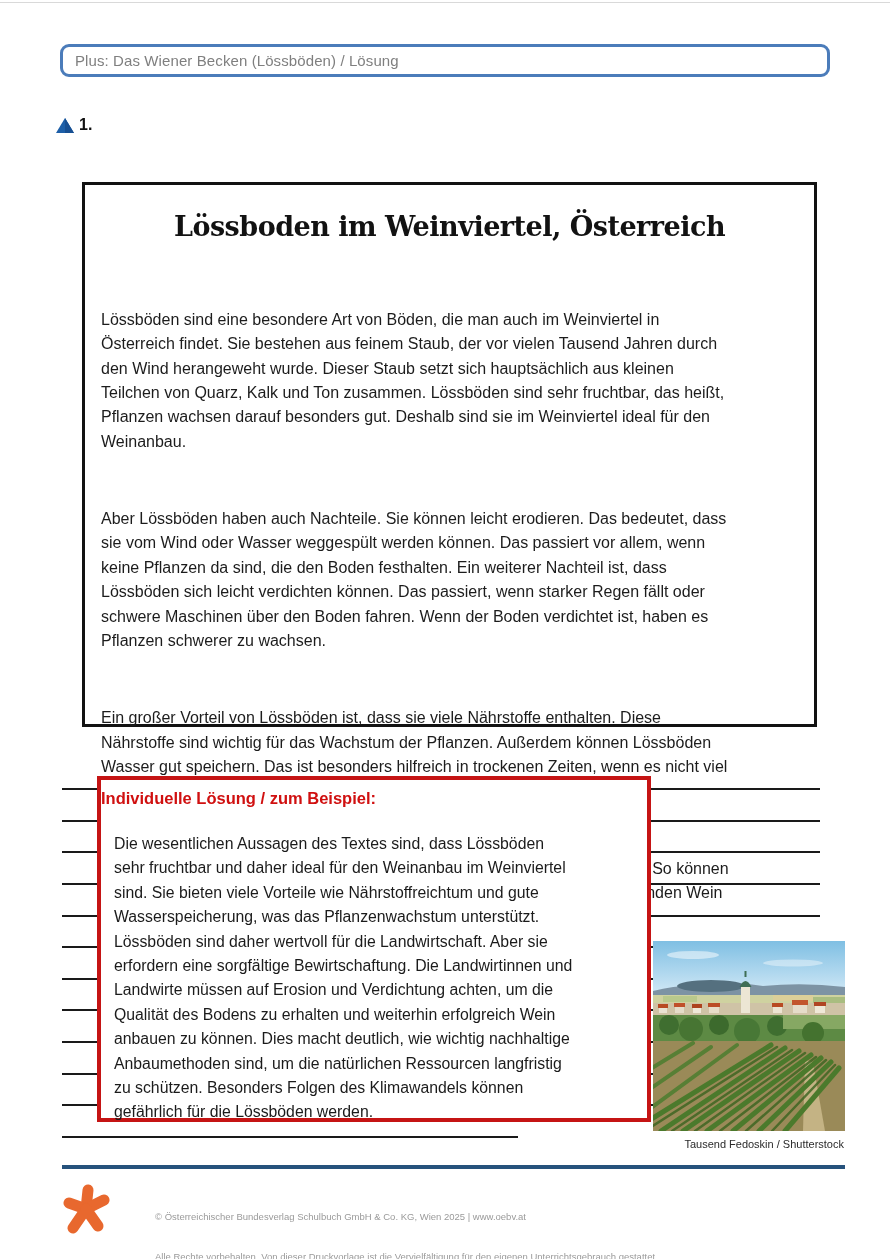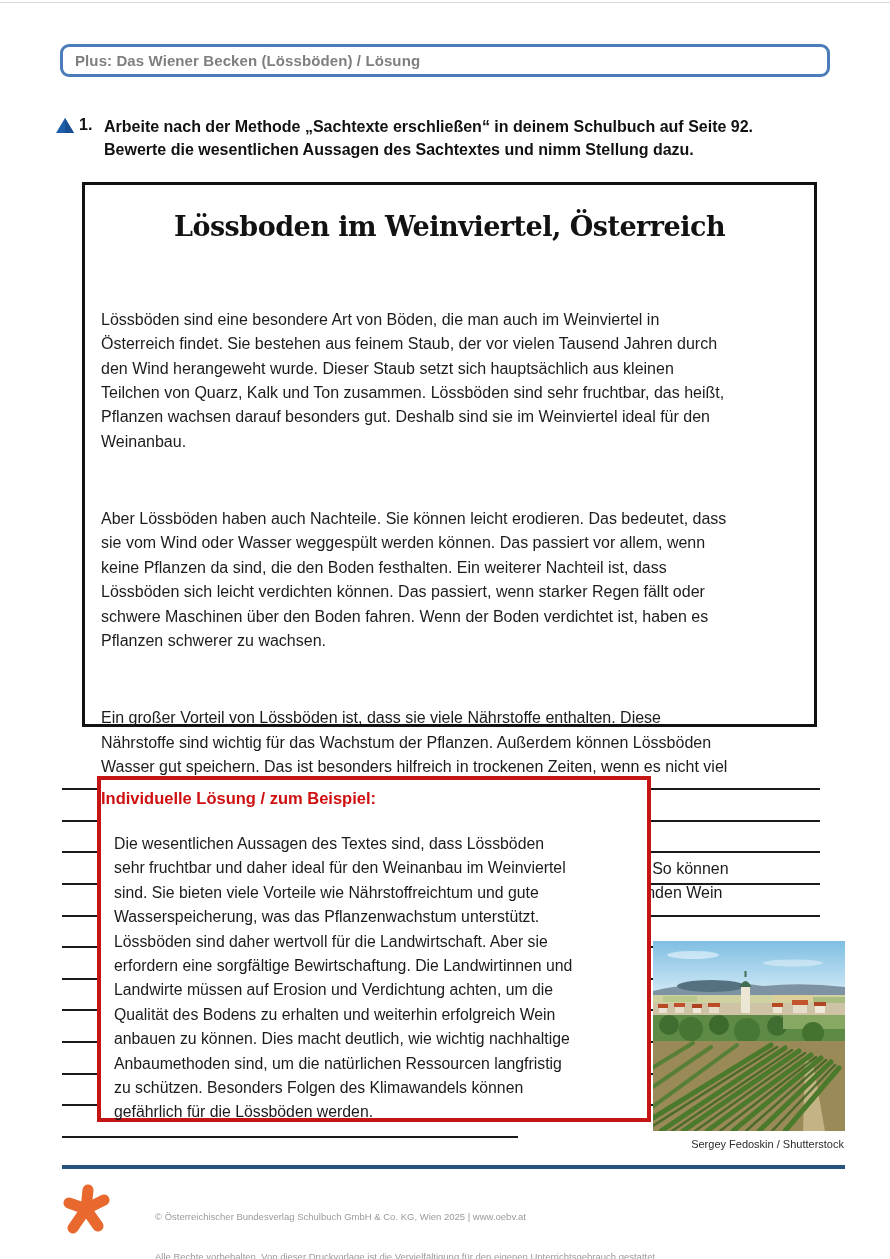--- a/index.html
+++ b/index.html
@@ -12,21 +12,21 @@
   }
   .page-top-line{position:absolute;top:2px;left:0;width:890px;height:1px;background:#d9d9d9;}
 
   
   .header-box{
     position:absolute;left:60px;top:44px;width:770px;height:33px;
     border:3px solid #4b7cba;border-radius:9px;
     display:flex;align-items:center;box-sizing:border-box;
   }
   .header-title{
-    padding-left:12px;font-size:15px;font-weight:bold;color:#7f7f7f;
+    padding-left:12px;font-size:15px;font-weight:normal;color:#7f7f7f;
     white-space:pre;letter-spacing:0.1px;
   }
 
   
   .task-icon{position:absolute;left:56px;top:118px;width:18px;height:15px;}
   .task-number{position:absolute;left:79px;top:116px;font-size:16px;font-weight:bold;color:#111;}
   .task-text{
     position:absolute;left:104px;top:116px;width:740px;
     font-size:16px;font-weight:bold;color:#111;line-height:22.5px;white-space:pre;
   }
@@ -92,22 +92,20 @@
     <span class="header-title">Plus: Das Wiener Becken (Lössböden) / Lösung</span>
   </div>
 
   <span class="task-icon">
     <svg width="18" height="15" viewBox="0 0 18 15">
       <polygon points="0,15 9,0 18,15" fill="#1d5fa8"></polygon>
       <polygon points="9,0 18,15 9,15" fill="#174f92"></polygon>
     </svg>
   </span>
   <span class="task-number">1.</span>
-  <div class="task-text">Arbeite nach der Methode „Sachtexte erschließen“ in deinem Schulbuch auf Seite 92.
-Bewerte die wesentlichen Aussagen des Sachtextes und nimm Stellung dazu.</div>
 
   <div class="article-box">
     <div class="article-title">Lössboden im Weinviertel, Österreich</div>
     <div class="article-body">
       <p>Lössböden sind eine besondere Art von Böden, die man auch im Weinviertel in
 Österreich findet. Sie bestehen aus feinem Staub, der vor vielen Tausend Jahren durch
 den Wind herangeweht wurde. Dieser Staub setzt sich hauptsächlich aus kleinen
 Teilchen von Quarz, Kalk und Ton zusammen. Lössböden sind sehr fruchtbar, das heißt,
 Pflanzen wachsen darauf besonders gut. Deshalb sind sie im Weinviertel ideal für den
 Weinanbau.</p>
@@ -208,21 +206,21 @@
         <path d="M93,190 L173,119"></path>
         <path d="M119,190 L182,124"></path>
       </g>
       <g stroke="#577f35" stroke-width="4" stroke-linecap="round">
         <path d="M-6,130 L40,102"></path>
         <path d="M-6,150 L58,106"></path>
         <path d="M-6,170 L84,104"></path>
       </g>
     </svg>
   </div>
-  <div class="photo-credit">Sergey Fedoskin / Shutterstock</div>
+  <div class="photo-credit">Tausend Fedoskin / Shutterstock</div>
 
   <div class="solution-box">
     <div class="solution-heading">Individuelle Lösung / zum Beispiel:</div>
     <div class="solution-text">Die wesentlichen Aussagen des Textes sind, dass Lössböden
 sehr fruchtbar und daher ideal für den Weinanbau im Weinviertel
 sind. Sie bieten viele Vorteile wie Nährstoffreichtum und gute
 Wasserspeicherung, was das Pflanzenwachstum unterstützt.
 Lössböden sind daher wertvoll für die Landwirtschaft. Aber sie
 erfordern eine sorgfältige Bewirtschaftung. Die Landwirtinnen und
 Landwirte müssen auf Erosion und Verdichtung achten, um die

